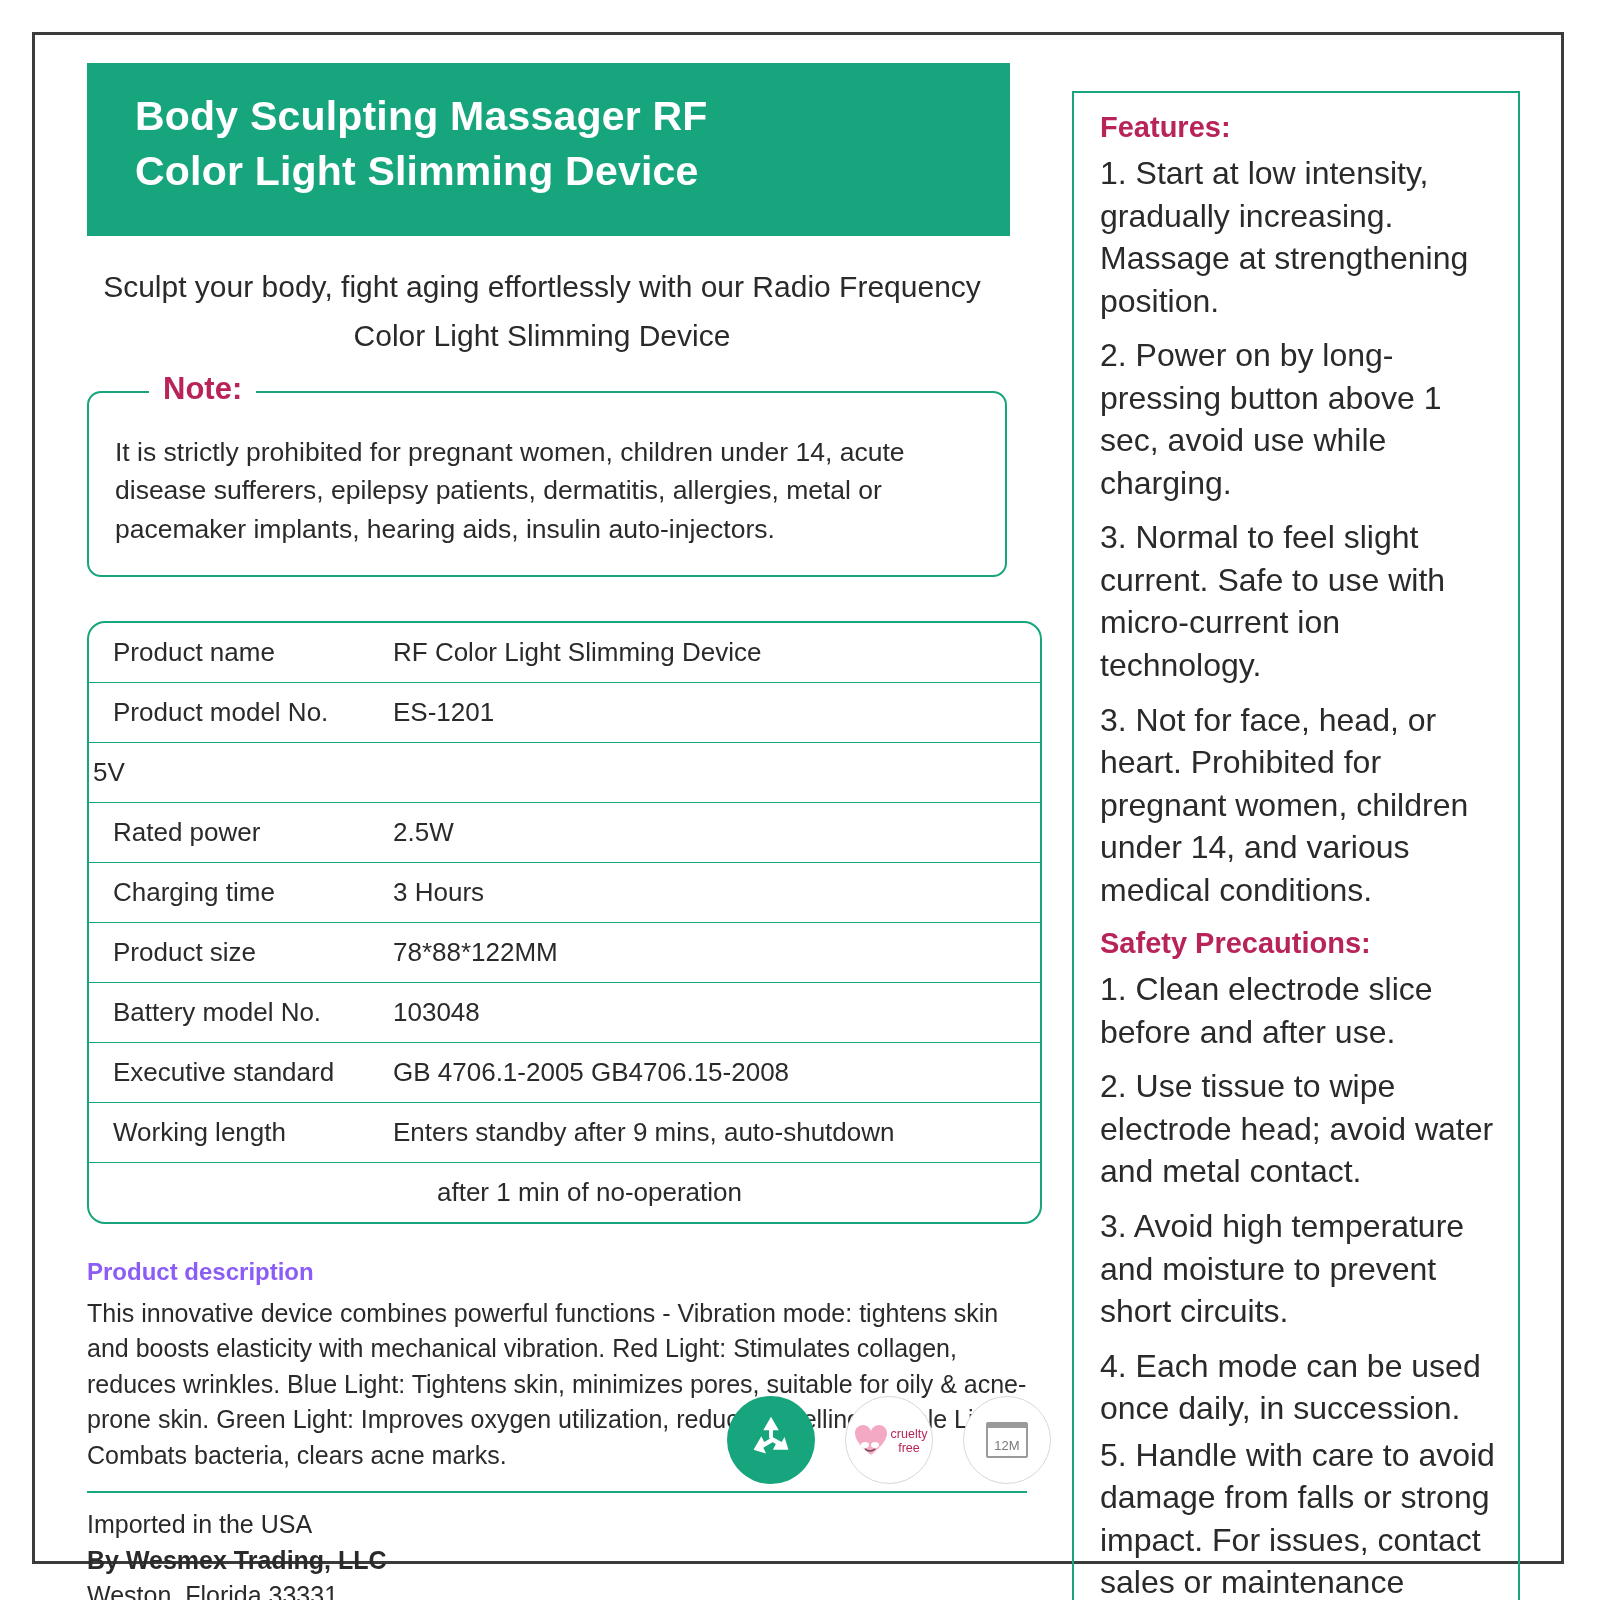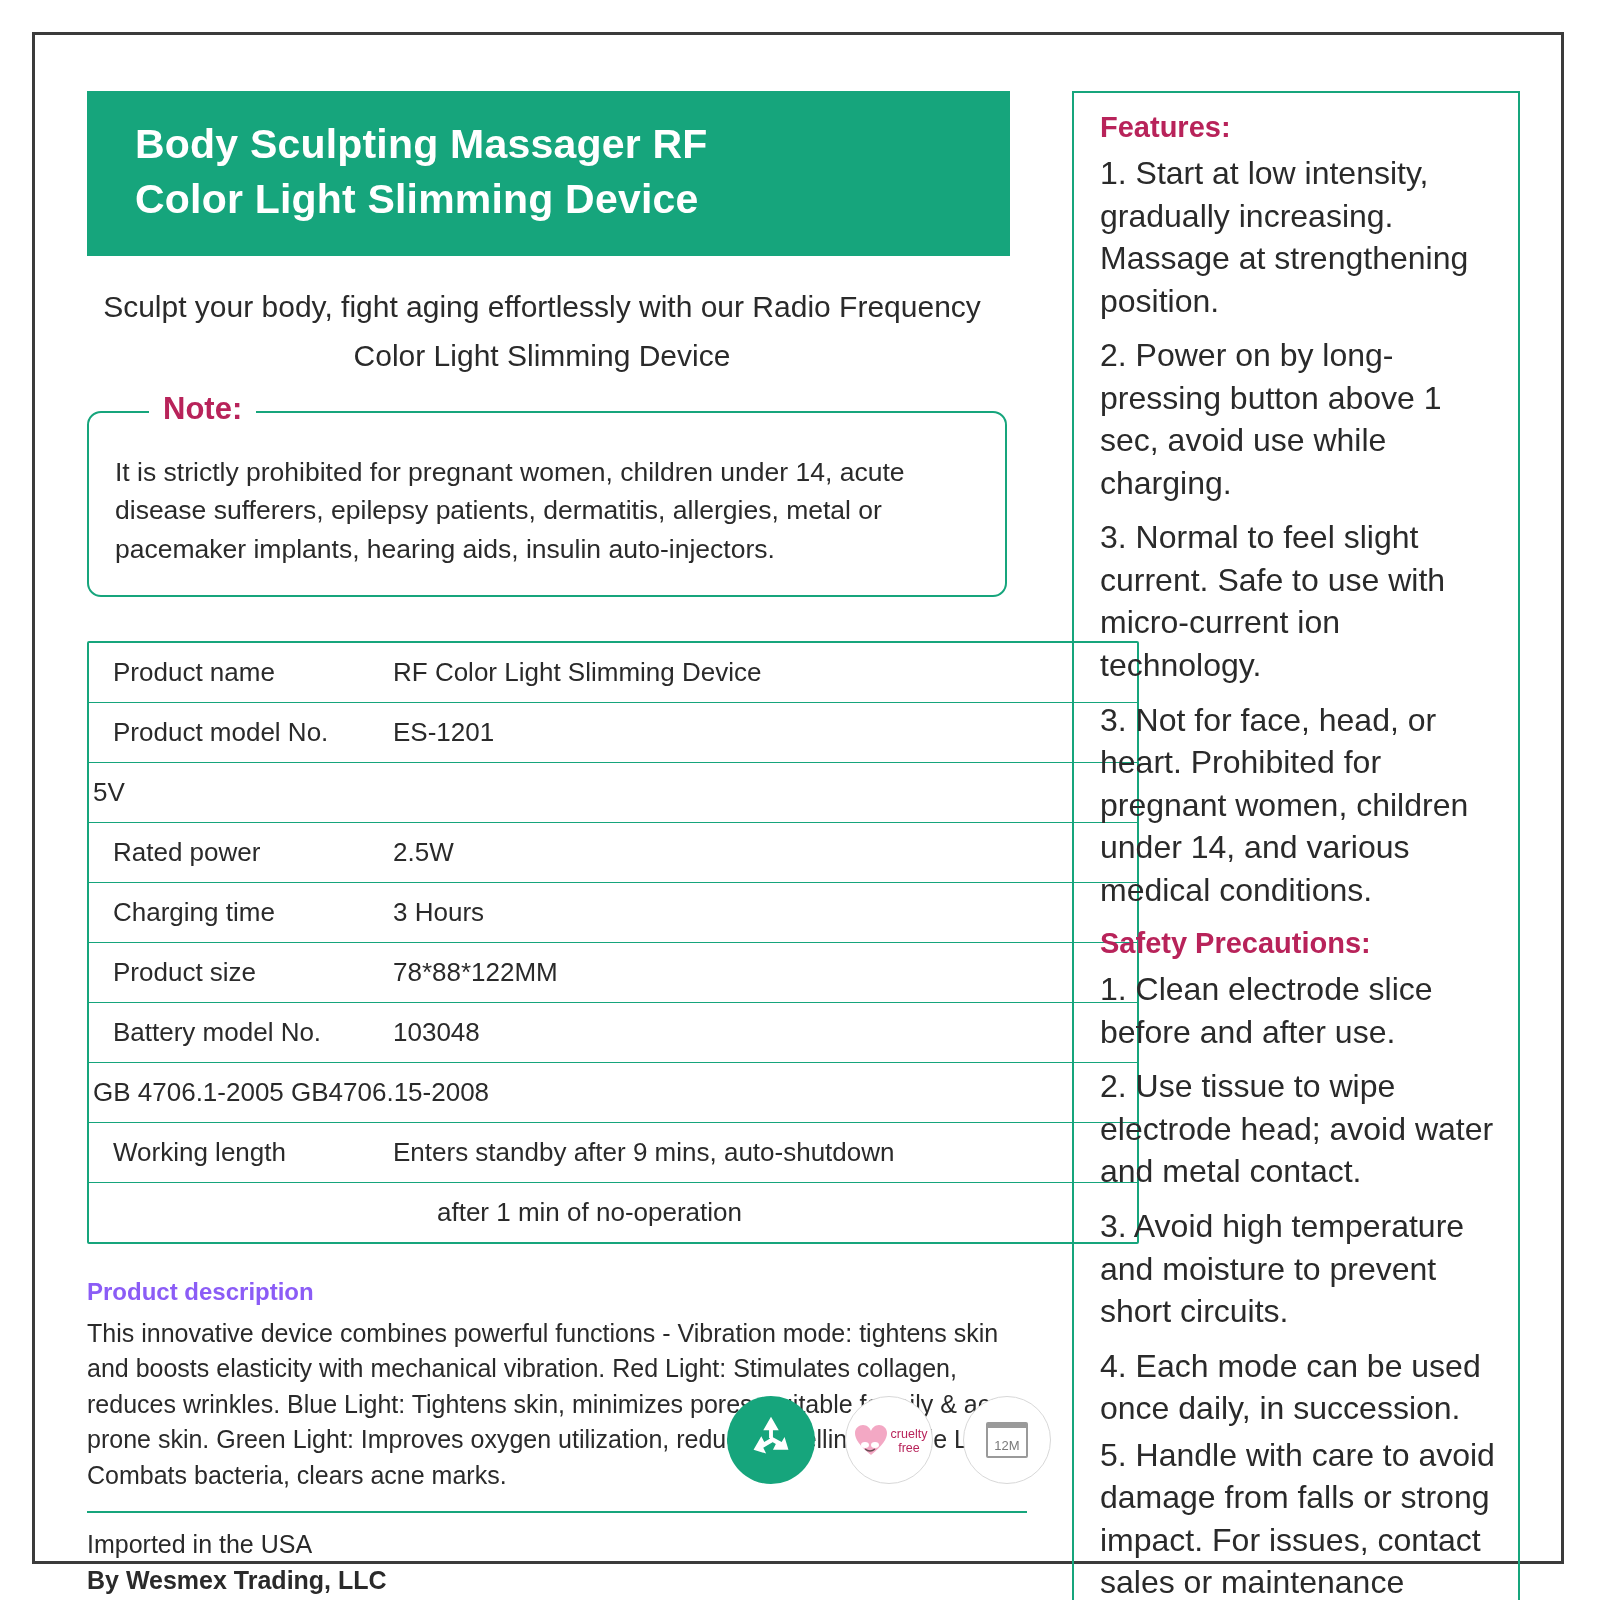--- a/index.html
+++ b/index.html
@@ -33,24 +33,23 @@
   
   .left-col {
     position: absolute;
     left: 0;
     top: 0;
     width: 930px;
   }
   .title-band {
     background: #16a57c;
     color: #ffffff;
-    padding: 26px 30px 28px 48px;
+    padding: 26px 30px 36px 48px;
     box-sizing: border-box;
     width: 923px;
-    margin-top: 28px;
   }
   .title-band .t-line {
     font-size: 41px;
     font-weight: bold;
     line-height: 1.35;
     letter-spacing: 0.2px;
   }
   .subtitle {
     margin-top: 26px;
     padding: 0 4px 0 14px;
@@ -84,23 +83,23 @@
     color: #b8235a;
   }
   .note-text {
     font-size: 26.5px;
     line-height: 1.46;
     color: #2a2a2a;
   }
   
   .spec-box {
     margin-top: 44px;
-    width: 1052px;
+    width: 955px;
     border: 2px solid #16a57c;
-    border-radius: 2px;
+    border-radius: 18px;
     box-sizing: border-box;
     overflow: hidden;
   }
   .spec-row {
     display: flex;
     border-bottom: 1.5px solid #16a57c;
   }
   .spec-row:last-child {
     border-bottom: none;
     padding-left: 44px;
@@ -273,20 +272,21 @@
         </div>
         <div class="spec-row">
           <div class="spec-key">Product size</div>
           <div class="spec-val">78*88*122MM</div>
         </div>
         <div class="spec-row">
           <div class="spec-key">Battery model No.</div>
           <div class="spec-val">103048</div>
         </div>
         <div class="spec-row">
+          <div class="spec-key">Executive standard</div>
           <div class="spec-val">GB 4706.1-2005 GB4706.15-2008</div>
         </div>
         <div class="spec-row">
           <div class="spec-key">Working length</div>
           <div class="spec-val">Enters standby after 9 mins, auto-shutdown</div>
         </div>
         <div class="spec-row">
           <div class="spec-key"></div>
           <div class="spec-val">after 1 min of no-operation</div>
         </div>

